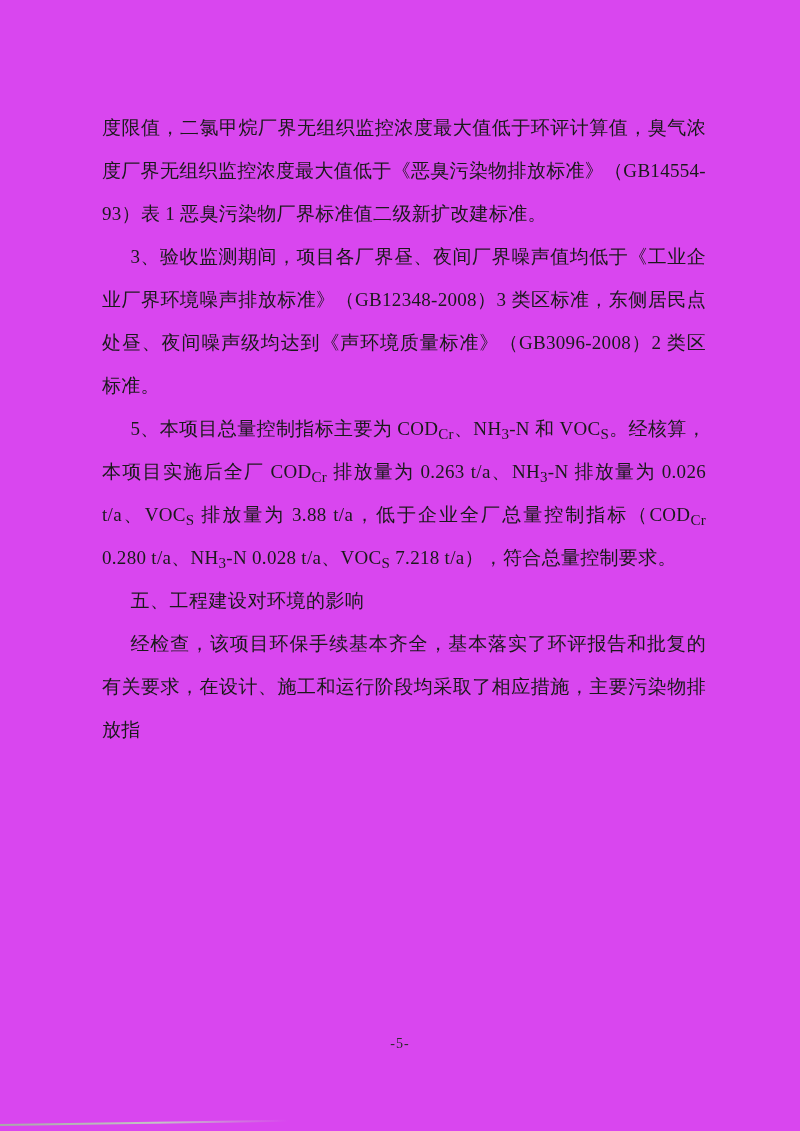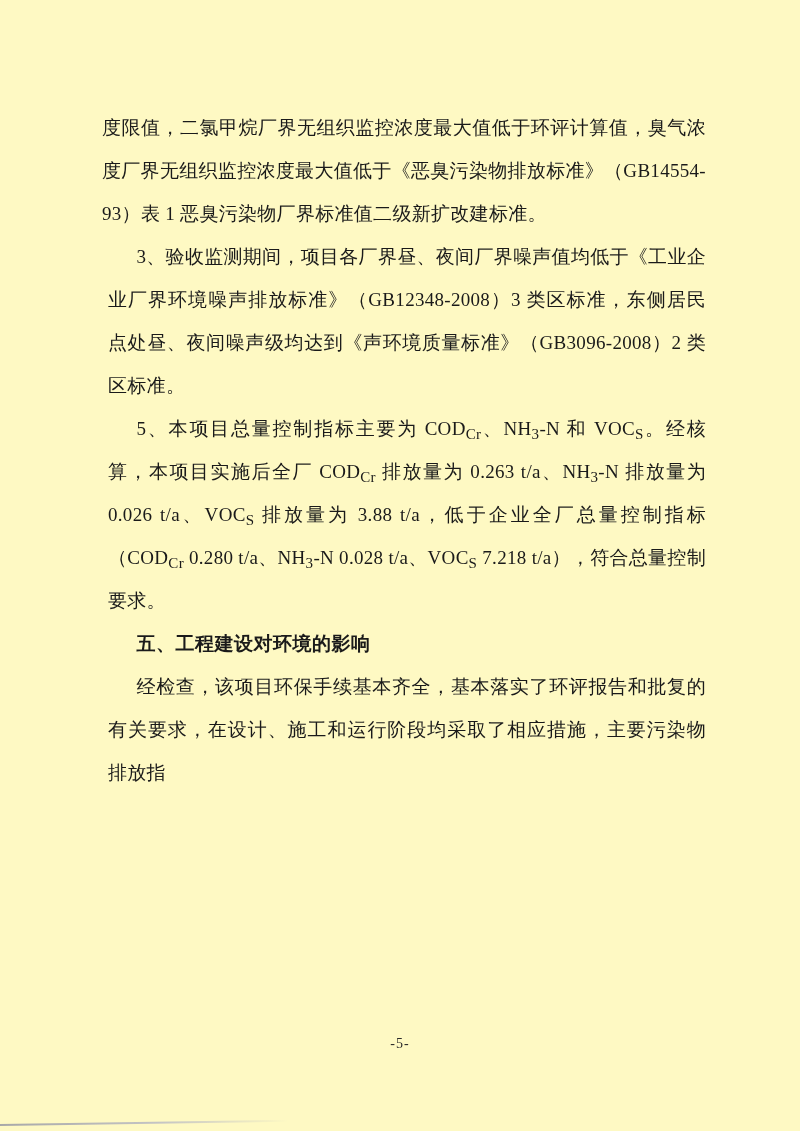--- a/index.html
+++ b/index.html
@@ -26,25 +26,24 @@
     text-align: justify;
     text-align-last: left;
     letter-spacing: 0.3px;
   }
   .doc-body p {
     margin: 0;
     padding: 0;
   }
   .doc-body p.indent {
     text-indent: 1.5em;
-    margin-left: 6px;
   }
   .doc-body p.heading {
     font-family: "Liberation Sans", sans-serif;
-    font-weight: bold;
+    font-weight: normal;
     text-indent: 1.5em;
     letter-spacing: 0.5px;
   }
   .doc-body sub {
     font-size: 15px;
     line-height: 0;
     vertical-align: -0.25em;
   }
   .footer {
     position: absolute;
@@ -64,21 +63,21 @@
     width: 288px;
     height: 2px;
     background: linear-gradient(90deg, #a8a8a8 0%, #c4c4c4 55%, rgba(200,200,200,0) 100%);
     transform: rotate(-0.85deg);
     transform-origin: left center;
   }
 </style>
 </head>
 <body>
 
-<div class="page" style="background: #fef9c3; color: rgb(26, 26, 26);">
+<div class="page" style="background: #d946ef; color: rgb(26, 26, 26);">
   <div class="doc-body" id="doc-body">
       <p class="body"><span>度限值，二氯甲烷厂界无组织监控浓度最大值低于环评计算值，臭气浓度厂界无组织监控浓度最大值低于《恶臭污染物排放标准》（GB14554-93）表 1 恶臭污染物厂界标准值二级新扩改建标准。</span></p>
       <p class="body indent"><span>3、验收监测期间，项目各厂界昼、夜间厂界噪声值均低于《工业企业厂界环境噪声排放标准》（GB12348-2008）3 类区标准，东侧居民点处昼、夜间噪声级均达到《声环境质量标准》（GB3096-2008）2 类区标准。</span></p>
       <p class="body indent"><span>5、本项目总量控制指标主要为 COD</span><sub>Cr</sub><span>、NH</span><sub>3</sub><span>-N 和 VOC</span><sub>S</sub><span>。经核算，本项目实施后全厂 COD</span><sub>Cr</sub><span> 排放量为 0.263 t/a、NH</span><sub>3</sub><span>-N 排放量为 0.026 t/a、VOC</span><sub>S</sub><span> 排放量为 3.88 t/a，低于企业全厂总量控制指标（COD</span><sub>Cr</sub><span> 0.280 t/a、NH</span><sub>3</sub><span>-N 0.028 t/a、VOC</span><sub>S</sub><span> 7.218 t/a），符合总量控制要求。</span></p>
       <p class="heading indent"><span>五、工程建设对环境的影响</span></p>
       <p class="body indent"><span>经检查，该项目环保手续基本齐全，基本落实了环评报告和批复的有关要求，在设计、施工和运行阶段均采取了相应措施，主要污染物排放指</span></p>
     </div>
   <div class="footer">-5-</div>
   <div class="scan-line"></div>
 </div>

